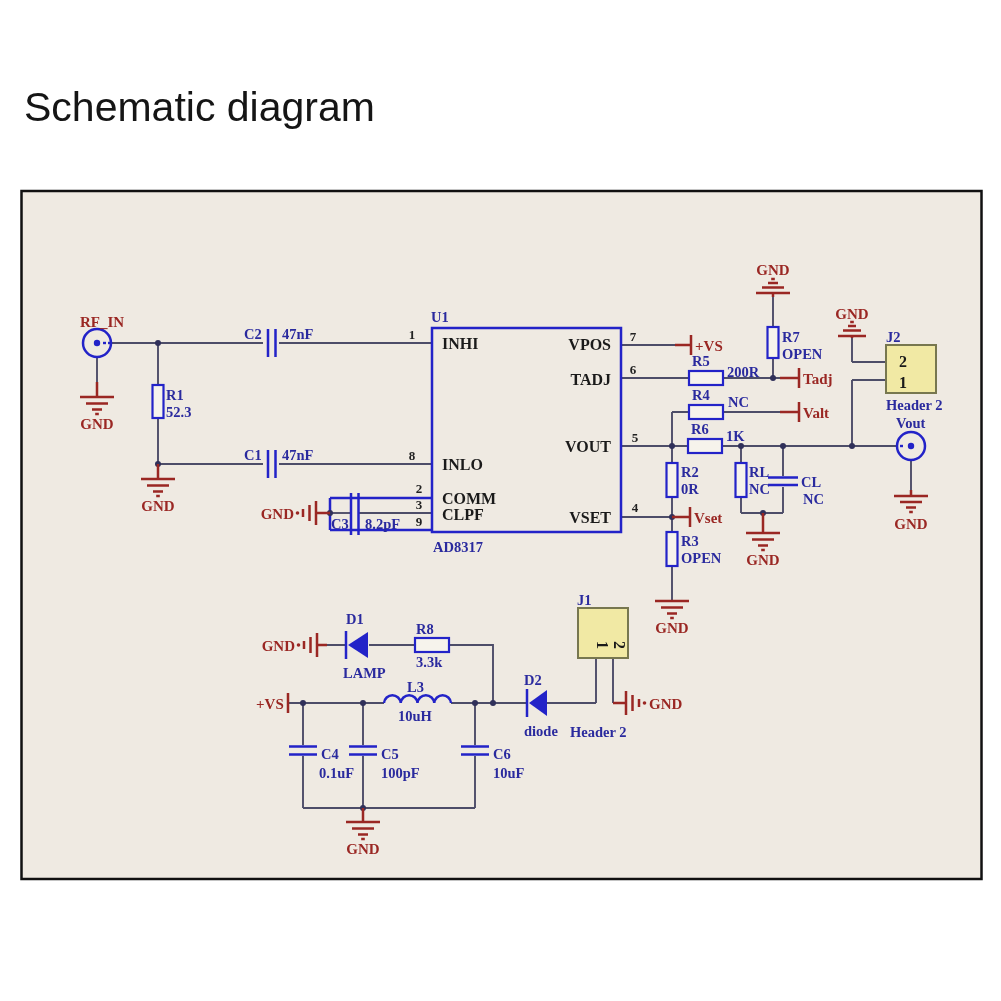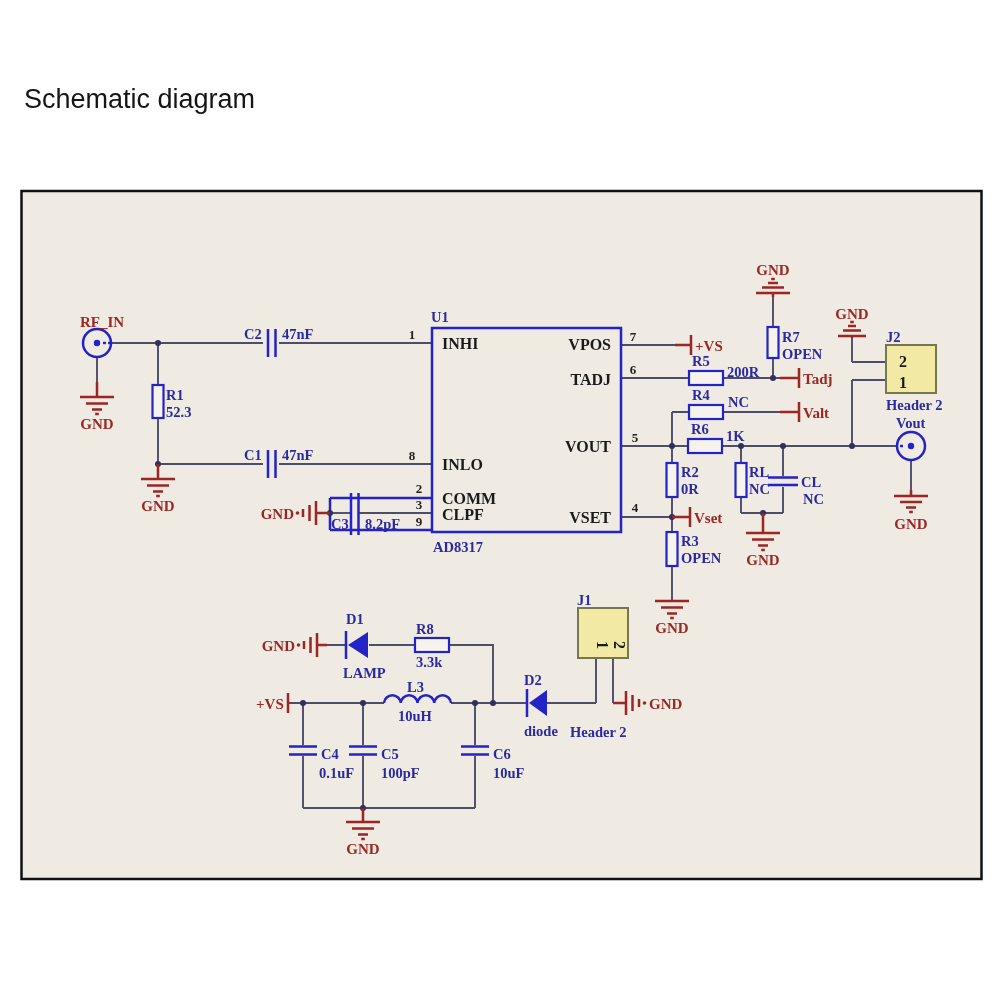--- a/index.html
+++ b/index.html
@@ -1,16 +1,16 @@
 <!DOCTYPE html>
 <html><head>
 <meta charset="utf-8">
 <style>
   html,body{margin:0;padding:0;width:1001px;height:1001px;background:#fff;overflow:hidden;}
-  #title{position:absolute;left:24px;top:84px;font-family:"Liberation Sans",sans-serif;font-size:27px;color:#151515;}
+  #title{position:absolute;left:24px;top:84px;font-family:"Liberation Sans",sans-serif;font-size:41px;color:#151515;}
   svg{position:absolute;left:0;top:0;}
   text{font-family:"Liberation Serif",serif;font-weight:bold;}
   .tb{fill:#2a2a9e;font-size:14.5px;}
   .tr{fill:#9a2723;font-size:15px;}
   .tk{fill:#1a1a1a;font-size:16px;}
   .tn{fill:#222222;font-size:13px;}
   .w{stroke:#4d4d68;stroke-width:1.9;fill:none;}
   .cb{stroke:#2323c8;stroke-width:2.5;fill:none;}
   .cbf{stroke:#2323c8;stroke-width:2.2;fill:#f6f3ec;}
   .rd{stroke:#9a2723;stroke-width:2.5;fill:none;}

